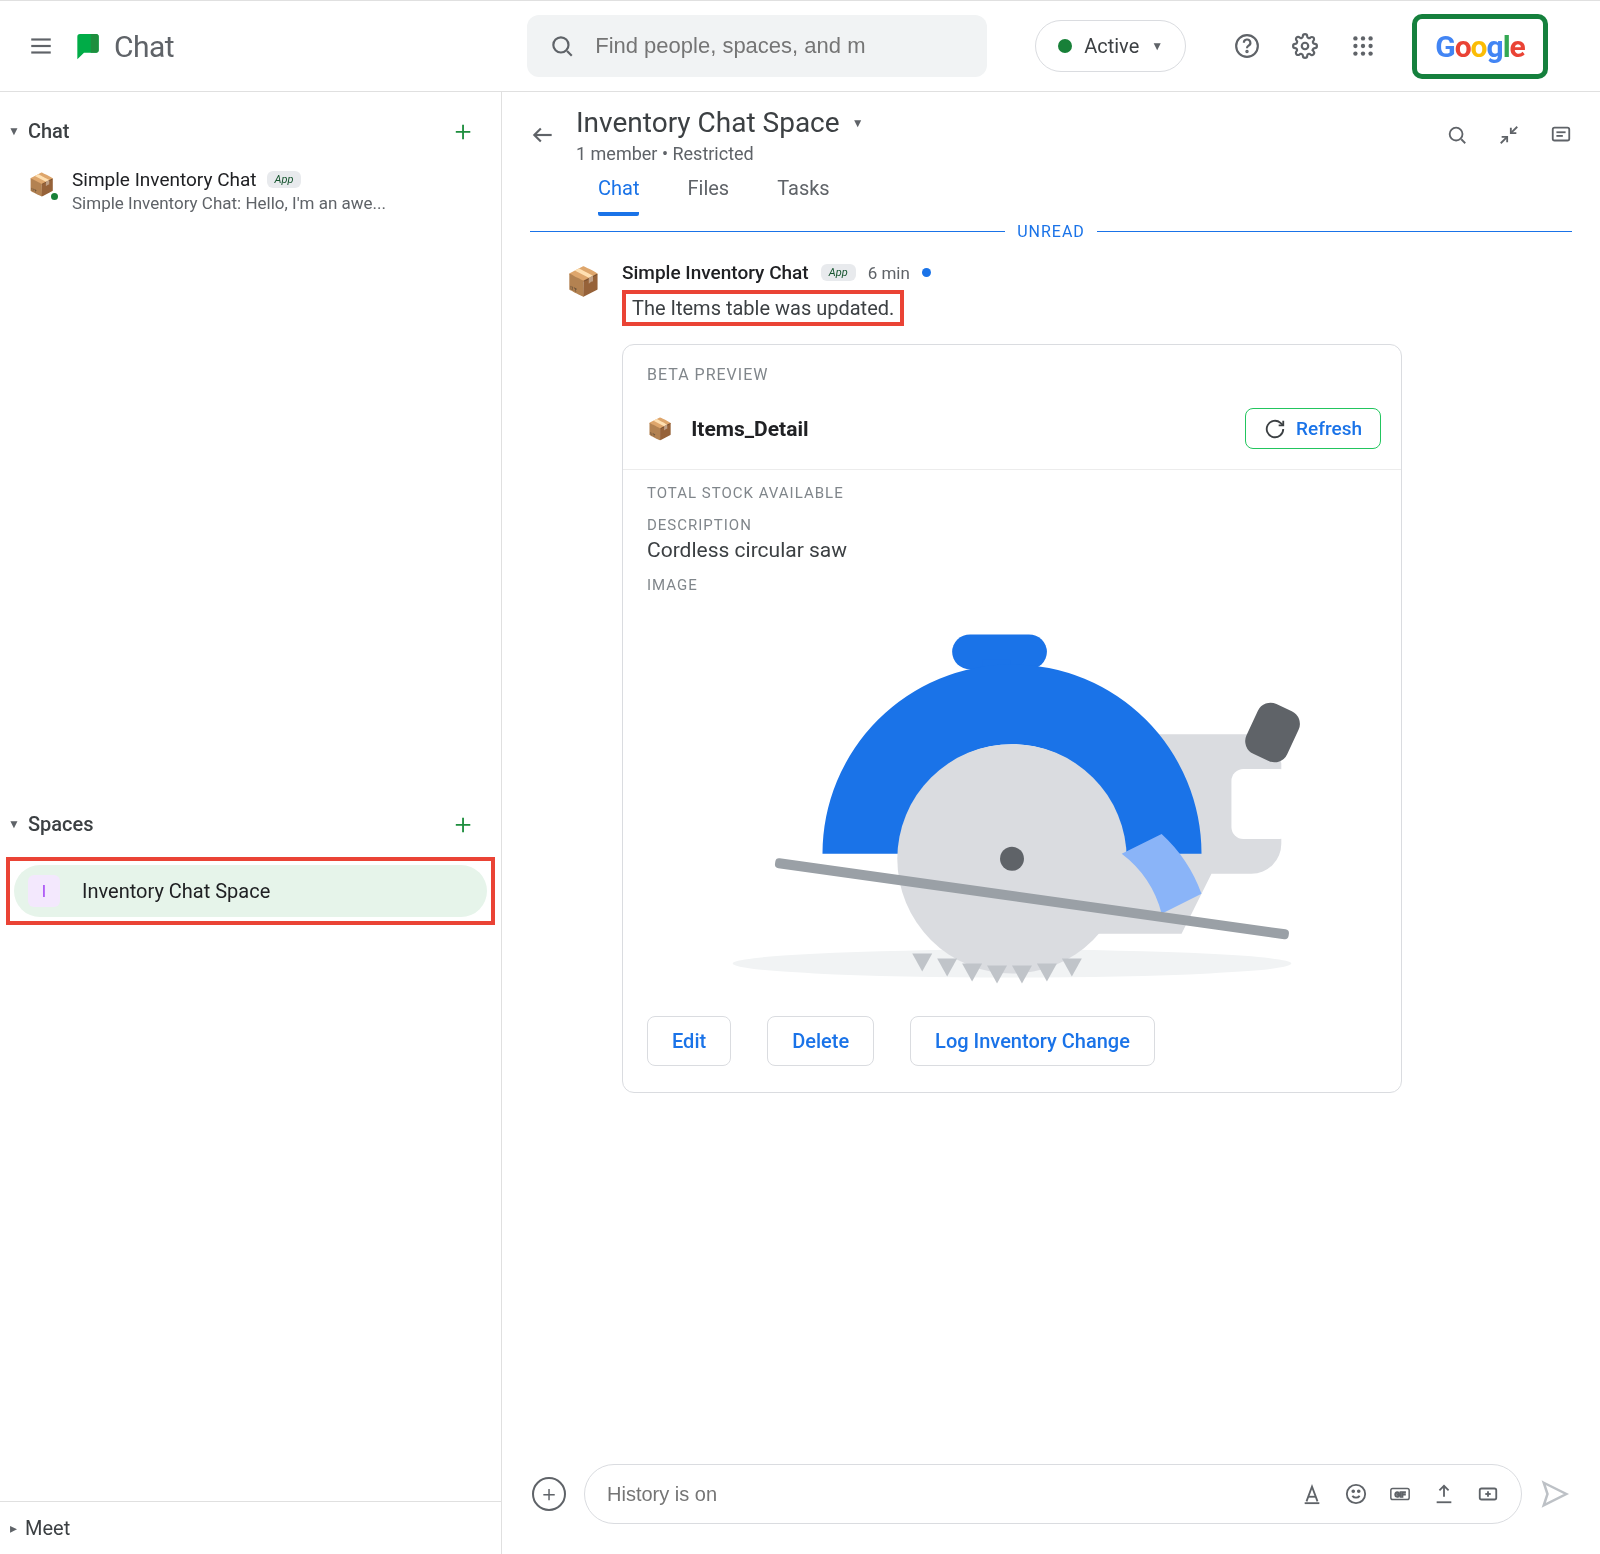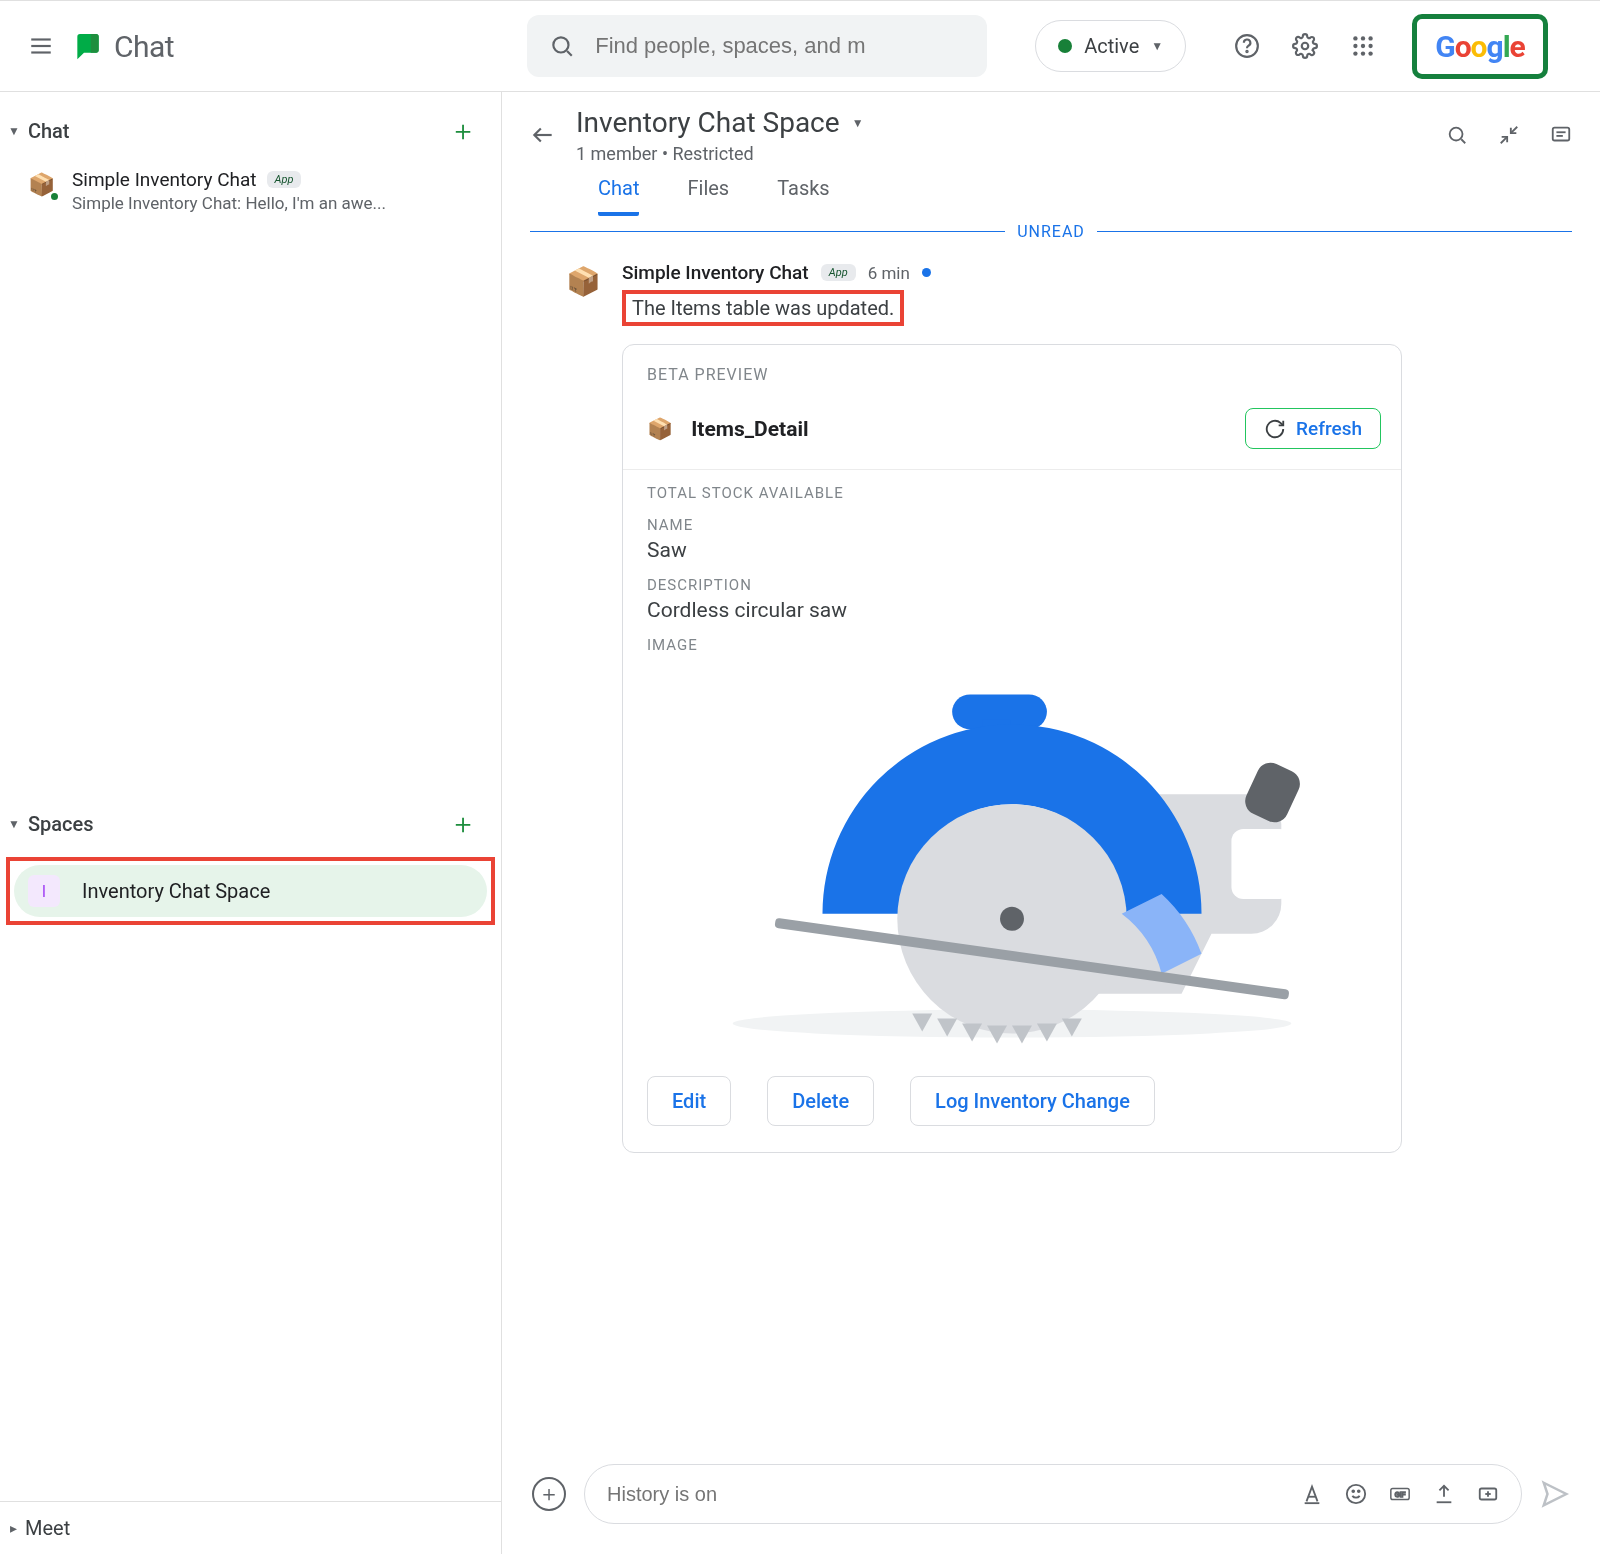--- a/index.html
+++ b/index.html
@@ -518,24 +518,20 @@
               <svg class="ico20" viewBox="0 0 24 24" fill="none" stroke="#3c4043" stroke-width="2">
                   <path d="M21 12a9 9 0 1 1-3-6.7L21 8"></path>
                   <polyline points="21 3 21 8 16 8"></polyline>
                 </svg>
               <span>Refresh</span>
             </div>
           </div>
 
           <div class="field-block">
             <div class="field-label">TOTAL STOCK AVAILABLE</div>
-          </div>
-          <div class="field-block">
-            <div class="field-label">NAME</div>
-            <div class="field-value">Saw</div>
           </div>
           <div class="field-block">
             <div class="field-label">DESCRIPTION</div>
             <div class="field-value">Cordless circular saw</div>
           </div>
           <div class="field-block">
             <div class="field-label">IMAGE</div>
           </div>
 
           <svg class="saw-svg" viewBox="0 0 780 400">

